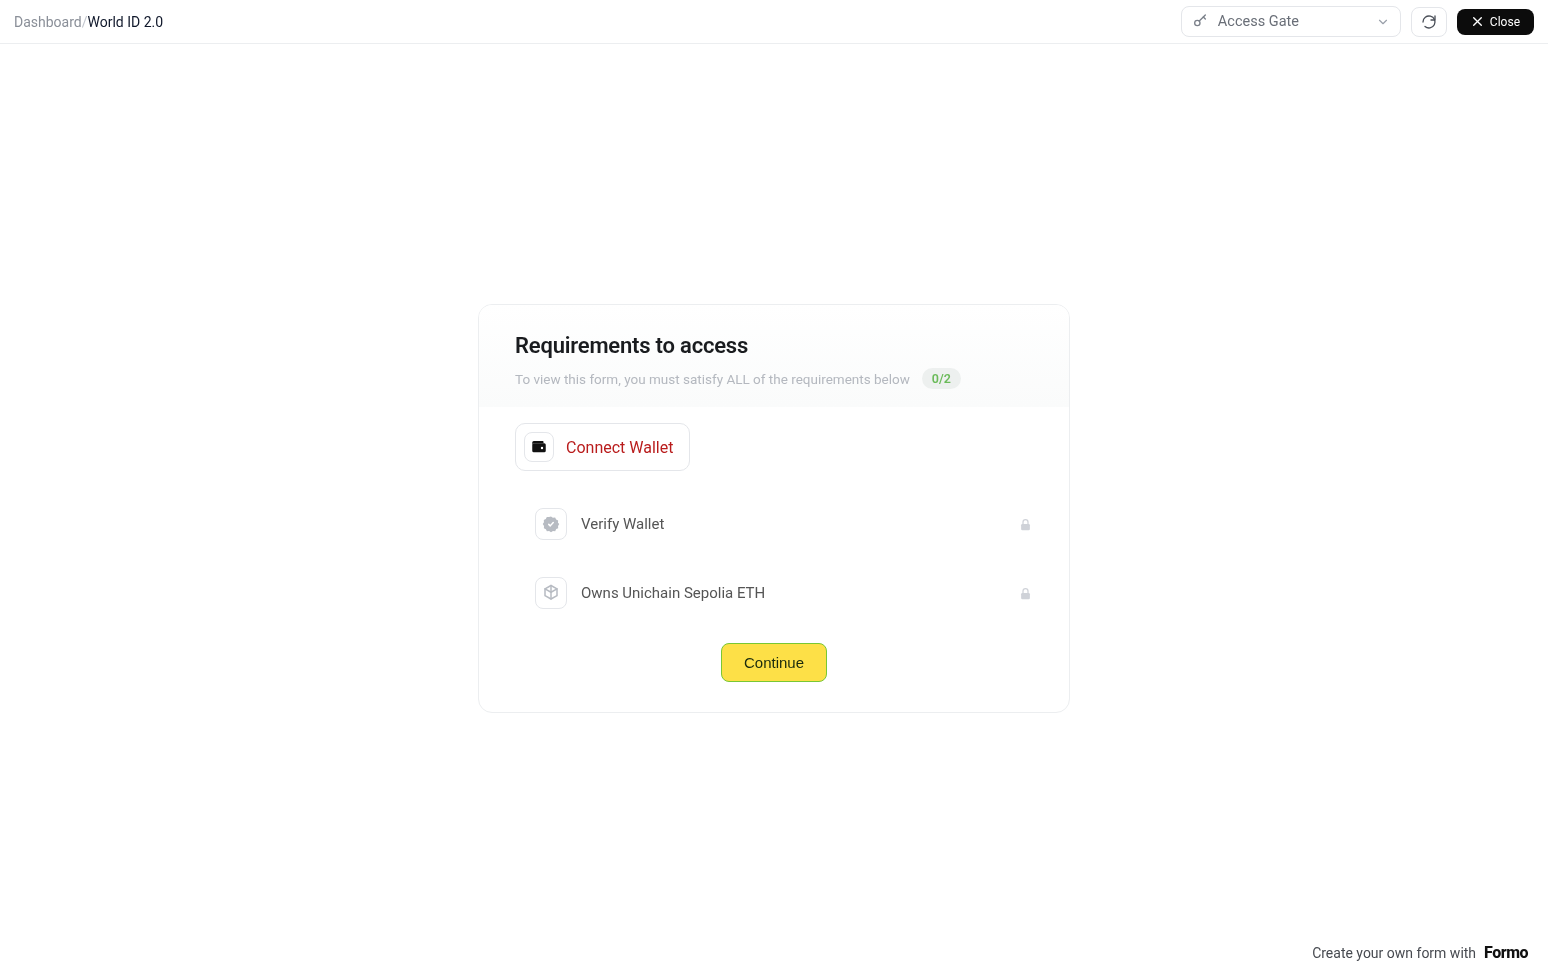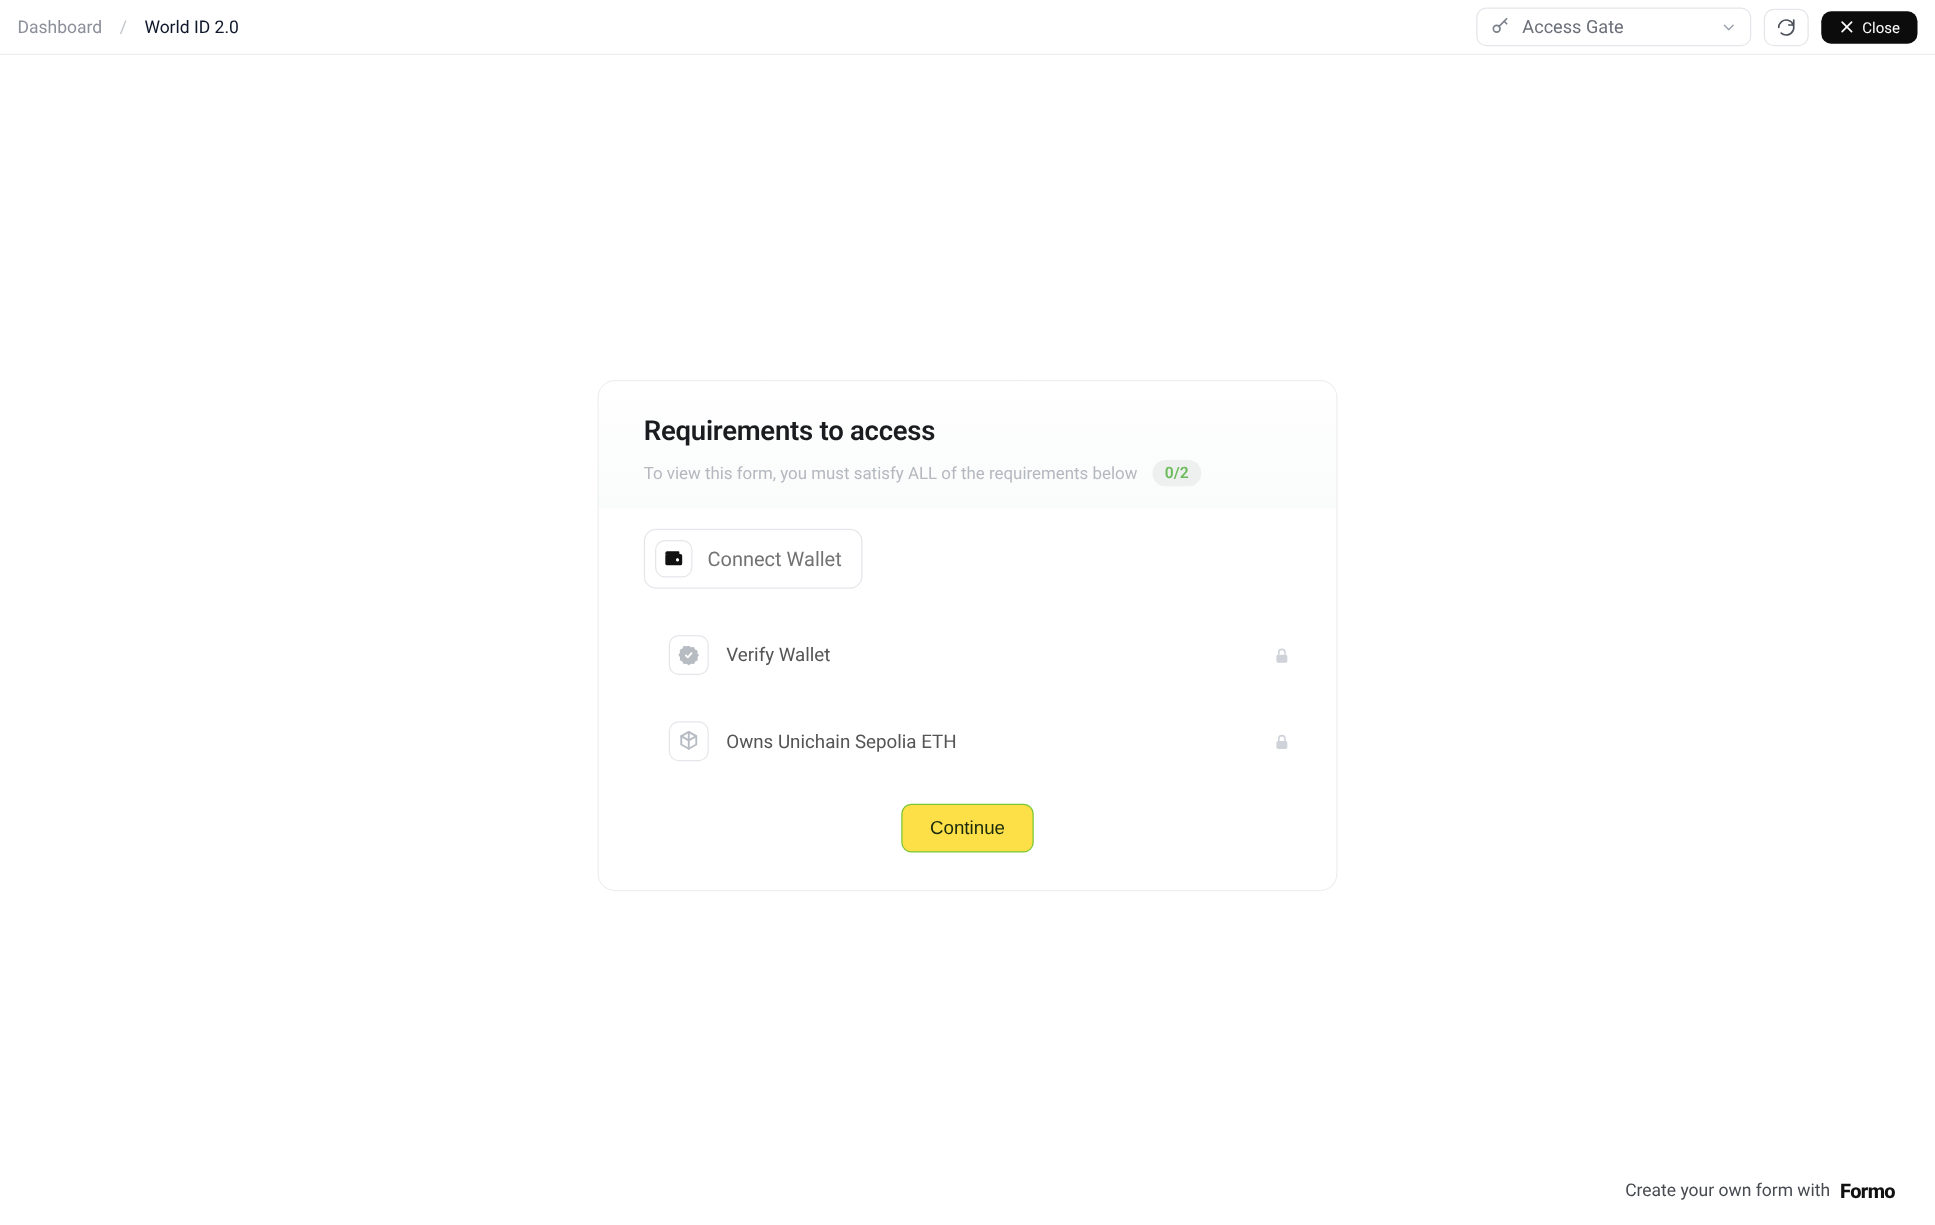--- a/index.html
+++ b/index.html
@@ -15,21 +15,20 @@
     height: 44px;
     border-bottom: 1px solid #eceef0;
     display: flex;
     align-items: center;
     padding: 0 14px;
     justify-content: space-between;
   }
   .breadcrumb {
     display: flex;
     align-items: center;
-    gap: 14px;
     font-size: 14px;
     color: #8a8f98;
   }
   .breadcrumb a { color: #8a8f98; text-decoration: none; }
   .breadcrumb .sep { color: #c0c4cc; }
   .breadcrumb .current { color: #0f172a; }
   .top-actions {
     display: flex;
     align-items: center;
     gap: 10px;
@@ -109,21 +108,21 @@
     padding: 16px 36px 30px 36px;
   }
   .connect-btn {
     display:inline-flex; align-items:center; gap:12px;
     border: 1px solid #e4e6ea;
     border-radius: 10px;
     padding: 8px 16px 8px 8px;
     background:#fff;
     cursor:pointer;
     font-size: 16px;
-    color:#737373;
+    color:#b91c1c;
   }
   .connect-ic {
     width:30px; height:30px;
     border: 1px solid #e4e6ea;
     border-radius:8px;
     display:flex; align-items:center; justify-content:center;
     background:#fff;
   }
   .req-item {
     display:flex; align-items:center; gap:14px;
@@ -153,21 +152,21 @@
     color: #1a2b0d;
     font-size: 15px;
     border: 1px solid #79c734;
     border-radius: 8px;
     padding: 10px 22px;
     cursor: pointer;
   }
 
   .footer {
     position:absolute;
-    right: 32px;
+    right: 20px;
     bottom: 18px;
     display:flex;
     align-items:center;
     gap:8px;
     font-size: 14px;
     color:#474a50;
   }
   .footer .brand {
     font-weight: 800;
     font-size: 16px;

